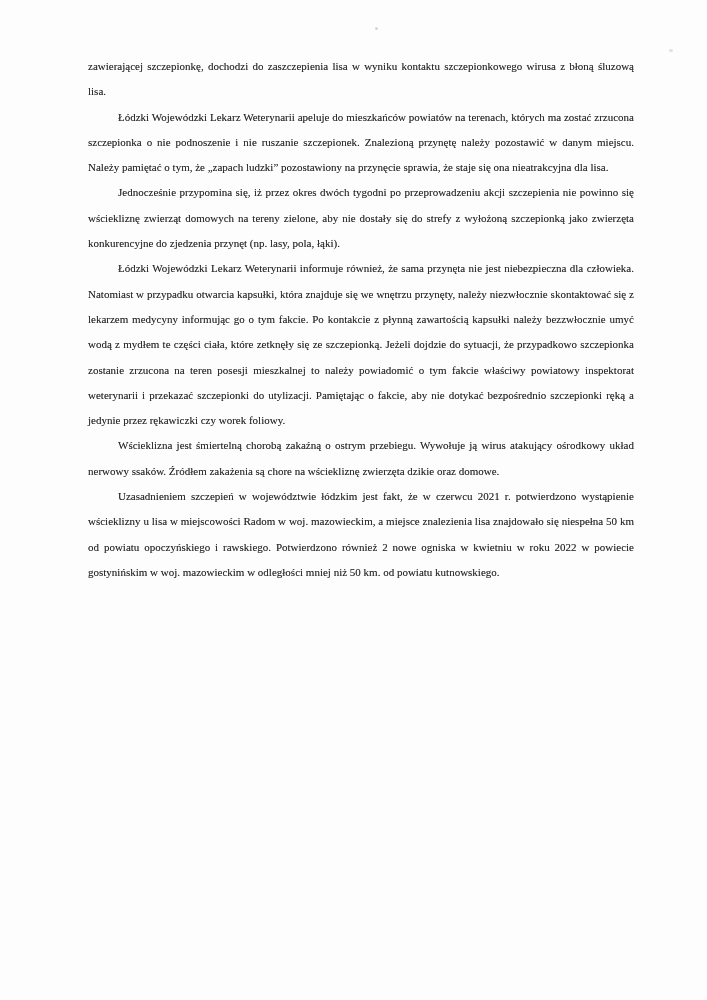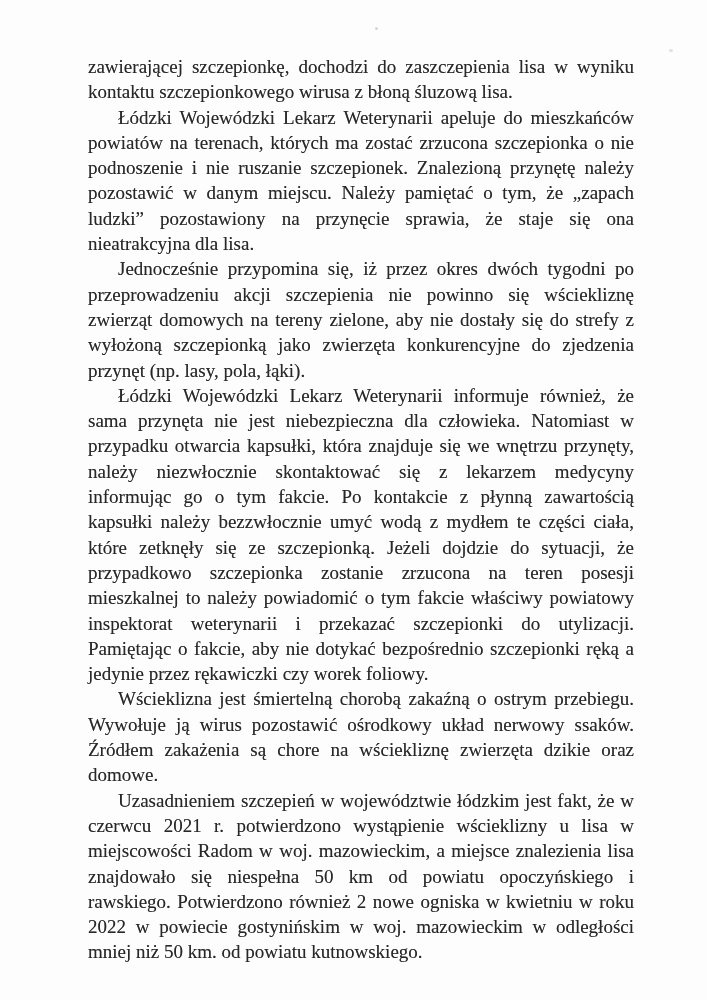--- a/index.html
+++ b/index.html
@@ -13,21 +13,21 @@
     height: 1000px;
     background: #fdfdfd;
     overflow: hidden;
   }
   .text-block {
     position: absolute;
     left: 88px;
     top: 54px;
     width: 546px;
     font-family: "Liberation Serif", "DejaVu Serif", serif;
-    font-size: 19px;
+    font-size: 11px;
     line-height: 25.3px;
     color: #282828;
     text-align: justify;
     text-shadow: 0 0 0.4px rgba(40,40,40,0.45);
   }
   .para {
     margin: 0;
     padding: 0;
     text-indent: 30px;
   }
@@ -46,16 +46,16 @@
 <body>
 
 <div class="page">
   <span class="speck s1"></span>
   <span class="speck s2"></span>
   <main class="text-block">
     <p class="para cont">zawierającej szczepionkę, dochodzi do zaszczepienia lisa w wyniku kontaktu szczepionkowego wirusa z błoną śluzową lisa.</p>
     <p class="para">Łódzki Wojewódzki Lekarz Weterynarii apeluje do mieszkańców powiatów na terenach, których ma zostać zrzucona szczepionka o nie podnoszenie i nie ruszanie szczepionek. Znalezioną przynętę należy pozostawić w danym miejscu. Należy pamiętać o tym, że „zapach ludzki” pozostawiony na przynęcie sprawia, że staje się ona nieatrakcyjna dla lisa.</p>
     <p class="para">Jednocześnie przypomina się, iż przez okres dwóch tygodni po przeprowadzeniu akcji szczepienia nie powinno się wściekliznę zwierząt domowych na tereny zielone, aby nie dostały się do strefy z wyłożoną szczepionką jako zwierzęta konkurencyjne do zjedzenia przynęt (np. lasy, pola, łąki).</p>
     <p class="para">Łódzki Wojewódzki Lekarz Weterynarii informuje również, że sama przynęta nie jest niebezpieczna dla człowieka. Natomiast w przypadku otwarcia kapsułki, która znajduje się we wnętrzu przynęty, należy niezwłocznie skontaktować się z lekarzem medycyny informując go o tym fakcie. Po kontakcie z płynną zawartością kapsułki należy bezzwłocznie umyć wodą z mydłem te części ciała, które zetknęły się ze szczepionką. Jeżeli dojdzie do sytuacji, że przypadkowo szczepionka zostanie zrzucona na teren posesji mieszkalnej to należy powiadomić o tym fakcie właściwy powiatowy inspektorat weterynarii i przekazać szczepionki do utylizacji. Pamiętając o fakcie, aby nie dotykać bezpośrednio szczepionki ręką a jedynie przez rękawiczki czy worek foliowy.</p>
-    <p class="para">Wścieklizna jest śmiertelną chorobą zakaźną o ostrym przebiegu. Wywołuje ją wirus pozostawić ośrodkowy układ nerwowy ssaków. Źródłem zakażenia są chore na wściekliznę zwierzęta dzikie oraz domowe.</p>
+    <p class="para">Wścieklizna jest śmiertelną chorobą zakaźną o ostrym przebiegu. Wywołuje ją wirus atakujący ośrodkowy układ nerwowy ssaków. Źródłem zakażenia są chore na wściekliznę zwierzęta dzikie oraz domowe.</p>
     <p class="para">Uzasadnieniem szczepień w województwie łódzkim jest fakt, że w czerwcu 2021 r. potwierdzono wystąpienie wścieklizny u lisa w miejscowości Radom w woj. mazowieckim, a miejsce znalezienia lisa znajdowało się niespełna 50 km od powiatu opoczyńskiego i rawskiego. Potwierdzono również 2 nowe ogniska w kwietniu w roku 2022 w powiecie gostynińskim w woj. mazowieckim w odległości mniej niż 50 km. od powiatu kutnowskiego.</p>
   </main>
 </div>
 
 </body></html>

